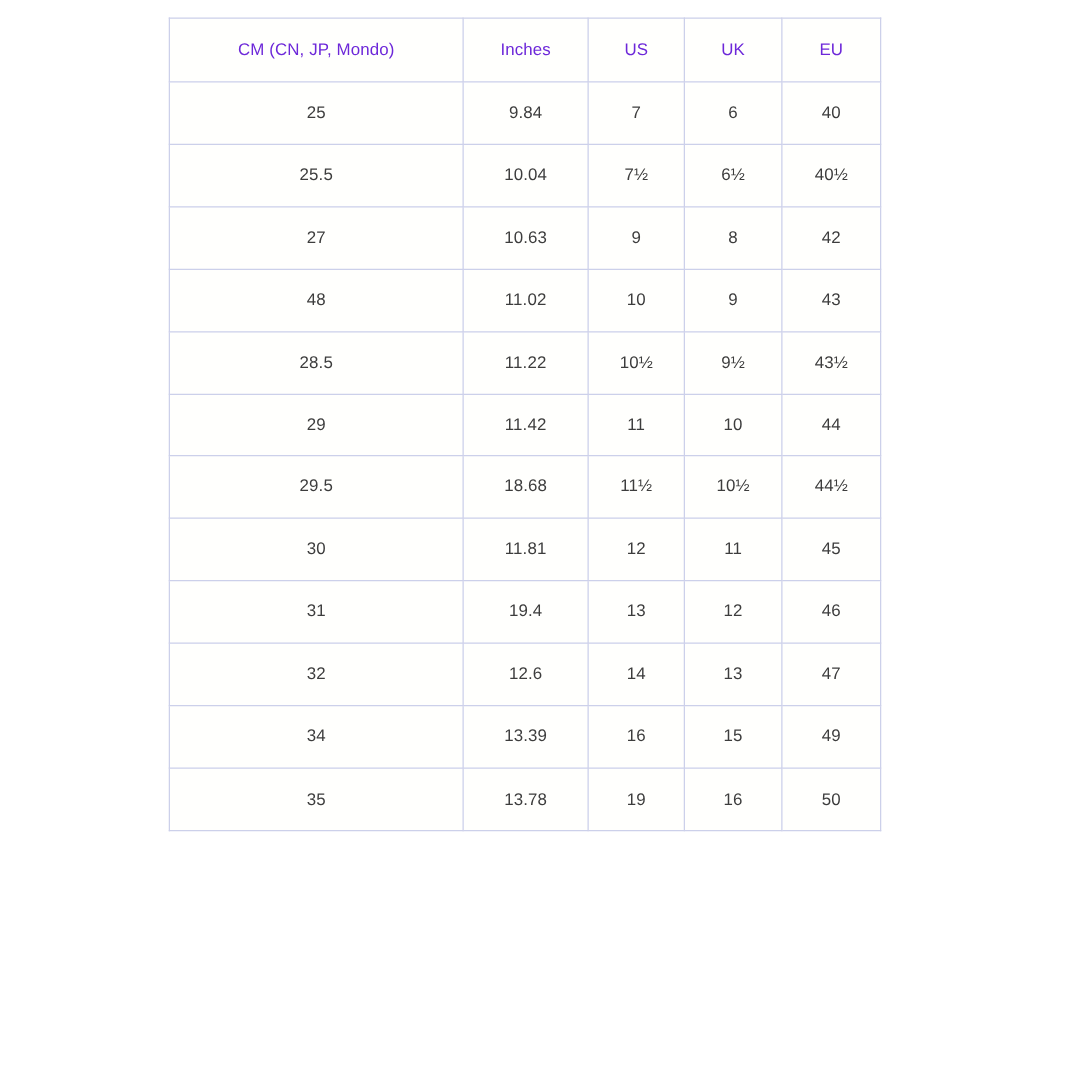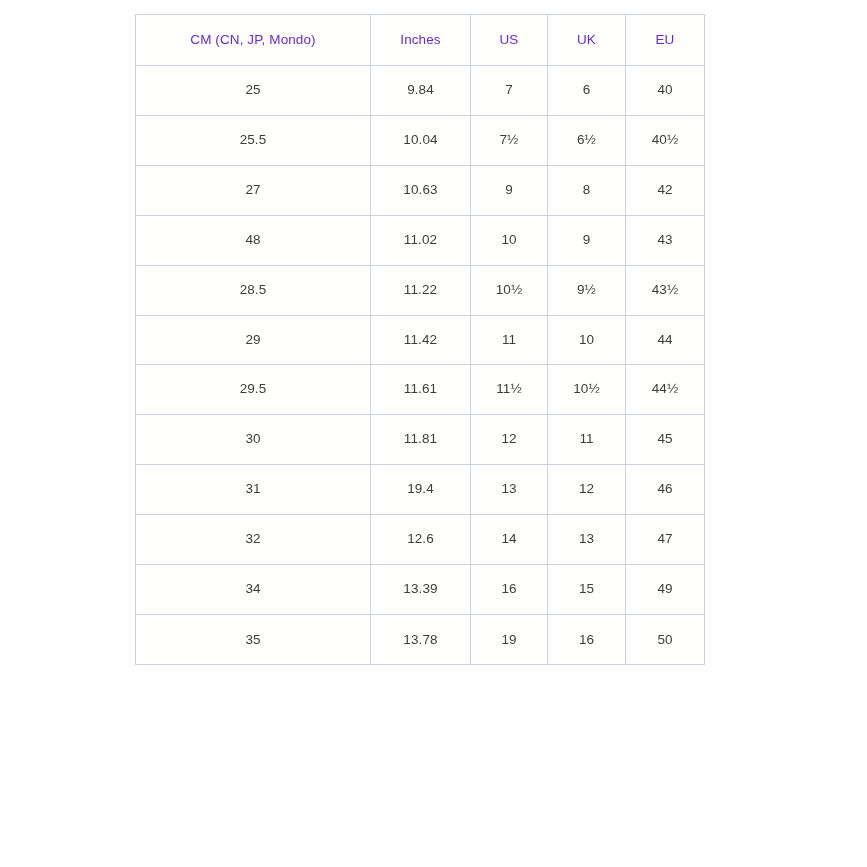--- a/index.html
+++ b/index.html
@@ -125,21 +125,21 @@
         </tr>
         <tr>
           <td>29</td>
           <td>11.42</td>
           <td>11</td>
           <td>10</td>
           <td>44</td>
         </tr>
         <tr>
           <td>29.5</td>
-          <td>11.61</td>
+          <td>18.68</td>
           <td>11½</td>
           <td>10½</td>
           <td>44½</td>
         </tr>
         <tr>
           <td>30</td>
           <td>11.81</td>
           <td>12</td>
           <td>11</td>
           <td>45</td>

